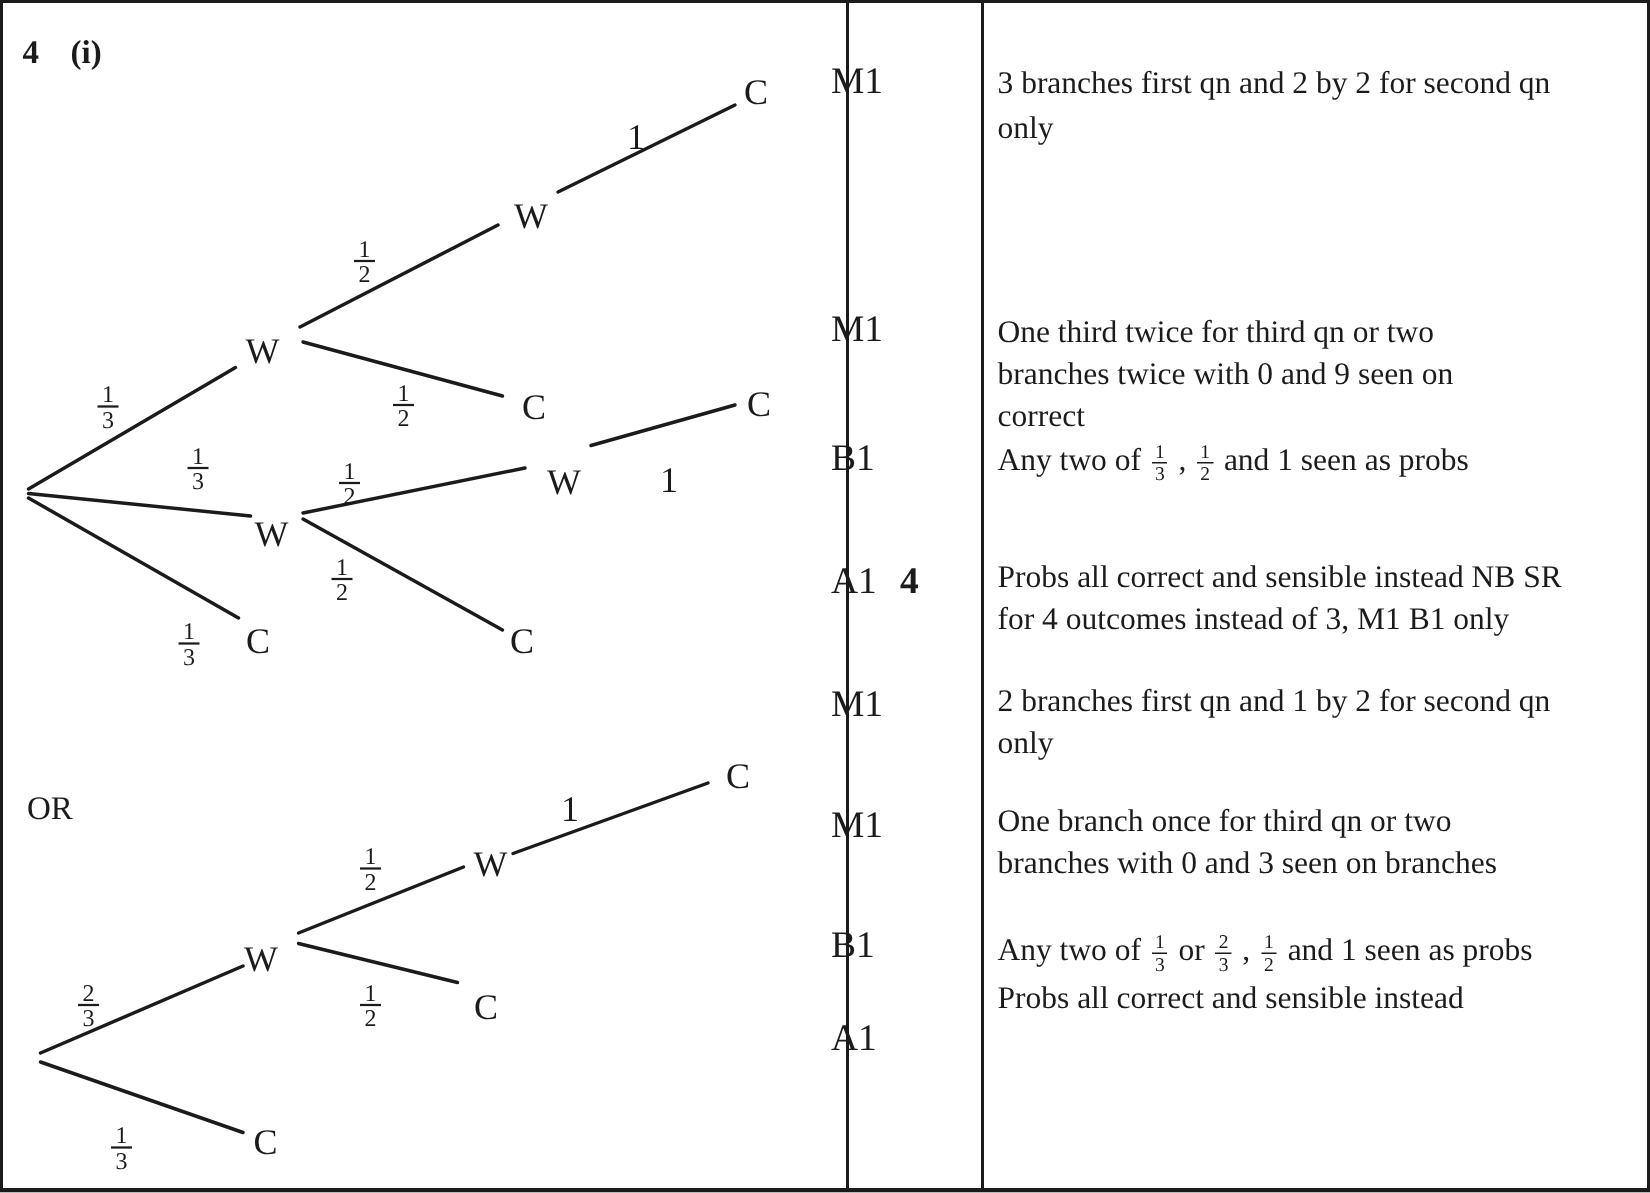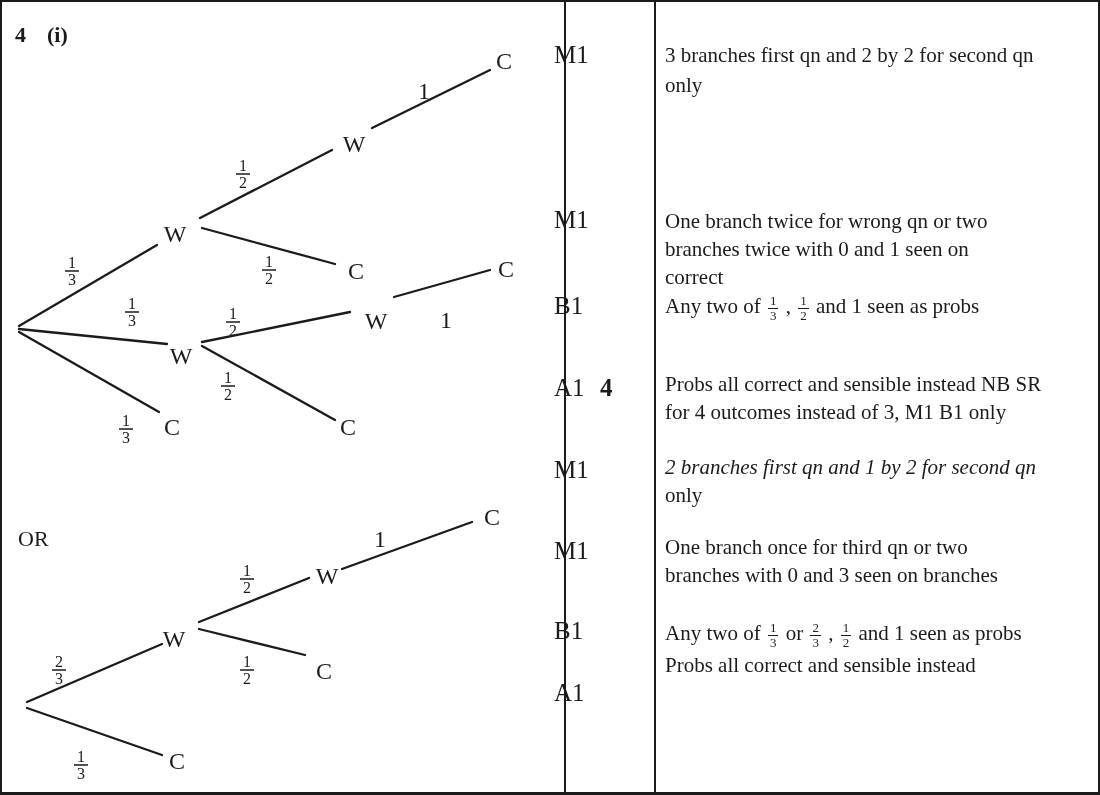--- a/index.html
+++ b/index.html
@@ -144,27 +144,27 @@
       <div class="mark-cell" style="top: 291px;"><span>B1</span></div>
       <div class="mark-cell" style="top: 373px;"><span>A1</span><span class="mark-total">4</span></div>
       <div class="mark-cell" style="top: 455px;"><span>M1</span></div>
       <div class="mark-cell" style="top: 536px;"><span>M1</span></div>
       <div class="mark-cell" style="top: 616px;"><span>B1</span></div>
       <div class="mark-cell" style="top: 678px;"><span>A1</span></div>
     </div>
   <div id="notes-layer">
       <div class="note-line" style="top: 40px;"><span>3 branches first qn and 2 by 2 for second qn</span></div>
       <div class="note-line" style="top: 70px;"><span>only</span></div>
-      <div class="note-line" style="top: 206px;"><span>One branch twice for wrong qn or two</span></div>
-      <div class="note-line" style="top: 234px;"><span>branches twice with 0 and 1 seen on</span></div>
+      <div class="note-line" style="top: 206px;"><span>One third twice for third qn or two</span></div>
+      <div class="note-line" style="top: 234px;"><span>branches twice with 0 and 9 seen on</span></div>
       <div class="note-line" style="top: 262px;"><span>correct</span></div>
       <div class="note-line" style="top: 291px;"><span>Any two of </span><span class="frac"><span class="num">1</span><span class="den">3</span></span><span> , </span><span class="frac"><span class="num">1</span><span class="den">2</span></span><span> and 1 seen as probs</span></div>
       <div class="note-line" style="top: 369px;"><span>Probs all correct and sensible instead NB SR</span></div>
       <div class="note-line" style="top: 397px;"><span>for 4 outcomes instead of 3, M1 B1 only</span></div>
-      <div class="note-line" style="top: 452px; font-style: italic;"><span>2 branches first qn and 1 by 2 for second qn</span></div>
+      <div class="note-line" style="top: 452px;"><span>2 branches first qn and 1 by 2 for second qn</span></div>
       <div class="note-line" style="top: 480px;"><span>only</span></div>
       <div class="note-line" style="top: 532px; font-family: Liberation Serif, serif;"><span>One branch once for third qn or two</span></div>
       <div class="note-line" style="top: 560px;"><span>branches with 0 and 3 seen on branches</span></div>
       <div class="note-line" style="top: 618px;"><span>Any two of </span><span class="frac"><span class="num">1</span><span class="den">3</span></span><span> or </span><span class="frac"><span class="num">2</span><span class="den">3</span></span><span> , </span><span class="frac"><span class="num">1</span><span class="den">2</span></span><span> and 1 seen as probs</span></div>
       <div class="note-line" style="top: 650px;"><span>Probs all correct and sensible instead</span></div>
     </div>
 
 </div>
 
 </body></html>

